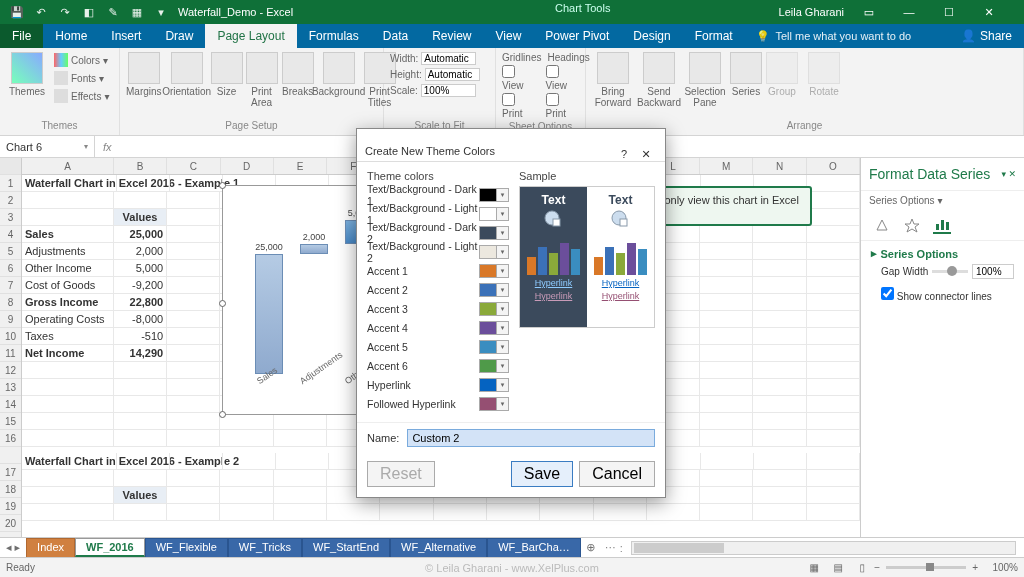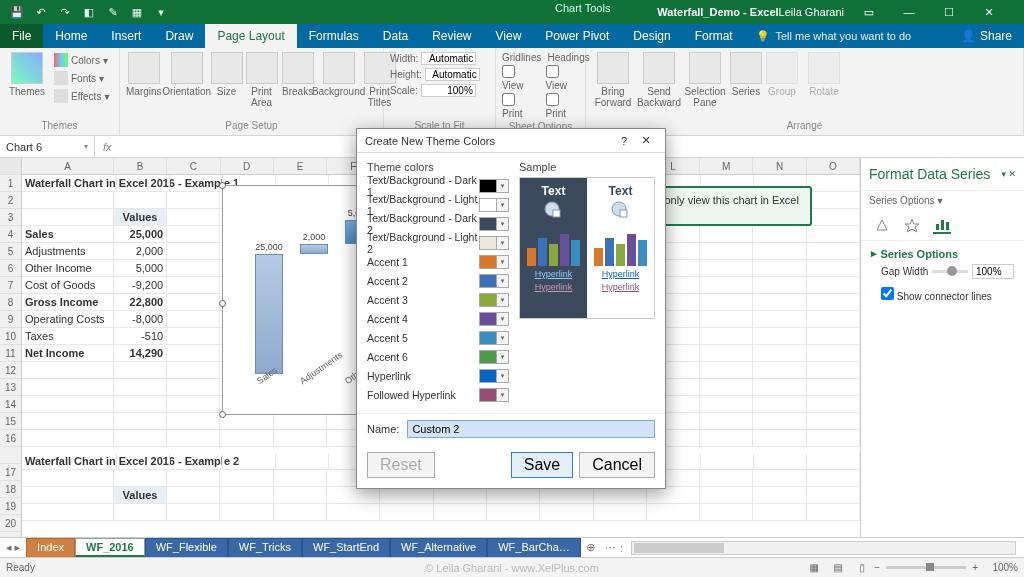--- a/index.html
+++ b/index.html
@@ -2,21 +2,21 @@
 <html><head>
 <meta charset="utf-8">
 <style>
 * { margin: 0; padding: 0; box-sizing: border-box; font-family: "Segoe UI", Arial, sans-serif; }
 body { background: #fff; width: 1024px; height: 577px; overflow: hidden; position: relative; font-size: 11px; color: #333; }
 
 
 .titlebar { height: 24px; background: #0f7038; display: flex; align-items: center; color: #fff; font-size: 11px; }
 .qat { display: flex; gap: 6px; padding: 0 8px; align-items: center; height: 100%; }
 .qat-btn { width: 18px; height: 18px; display: flex; align-items: center; justify-content: center; opacity: 0.9; }
-.title-center { flex: 1; text-align: right; font-weight: bold; }
+.title-center { flex: 1; text-align: left; }
 .title-right { display: flex; align-items: center; gap: 10px; padding-right: 20px; }
 .win-btn { width: 30px; height: 24px; display: flex; align-items: center; justify-content: center; }
 
 
 .tab-row { height: 24px; background: #0369a1; display: flex; align-items: center; color: #fff; font-size: 12px; }
 .tab { padding: 5px 12px; cursor: pointer; }
 .tab.file { background: #0b5a2d; }
 .tab.active { background: #f3f3f3; color: #217346; }
 .tab.context { color: #fff; }
 .tell-me { flex: 1; padding: 5px 12px; font-size: 11px; opacity: 0.9; display: flex; align-items: center; gap: 5px; }
@@ -26,21 +26,21 @@
 .ribbon { height: 88px; background: #f3f3f3; border-bottom: 1px solid #d4d4d4; display: flex; font-size: 10px; color: #666; }
 .rgroup { border-right: 1px solid #e0e0e0; padding: 4px 6px; display: flex; flex-direction: column; }
 .rgroup-body { flex: 1; display: flex; align-items: flex-start; gap: 4px; }
 .rgroup-label { text-align: center; font-size: 10px; color: #888; padding-top: 2px; }
 .rbtn-lg { display: flex; flex-direction: column; align-items: center; justify-content: flex-start; width: 42px; font-size: 10px; text-align: center; gap: 2px; }
 .rbtn-lg .icon { width: 32px; height: 32px; background: #e8e8e8; border: 1px solid #ccc; }
 .rbtn-sm-col { display: flex; flex-direction: column; gap: 2px; font-size: 10px; }
 .rbtn-sm { display: flex; align-items: center; gap: 3px; padding: 1px 2px; white-space: nowrap; }
 .rbtn-sm .ic { width: 14px; height: 14px; background: #ddd; display: inline-block; }
 .scale-row { display: flex; align-items: center; gap: 3px; font-size: 10px; white-space: nowrap; }
-.scale-row input { width: 55px; font-size: 10px; border: 1px solid #ccc; padding: 0 2px; text-align: right; }
+.scale-row input { width: 55px; font-size: 10px; border: 1px solid #ccc; padding: 0 2px; }
 
 
 .fbar { height: 22px; border-bottom: 1px solid #d4d4d4; display: flex; align-items: center; font-size: 11px; }
 .namebox { width: 95px; border-right: 1px solid #d4d4d4; padding: 0 6px; display: flex; align-items: center; height: 100%; justify-content: space-between; }
 .fbar .fx { padding: 0 8px; font-style: italic; color: #888; }
 
 
 .grid-area { position: relative; height: 380px; display: flex; }
 .row-hdrs { width: 22px; background: #f0f0f0; border-right: 1px solid #ccc; }
 .row-hdr { height: 17px; text-align: center; font-size: 10px; border-bottom: 1px solid #e0e0e0; line-height: 17px; color: #666; }
@@ -74,21 +74,21 @@
 .fp-icon { width: 18px; height: 18px; display: flex; align-items: center; justify-content: center; }
 .fp-section { padding: 6px 10px; }
 .fp-section-hdr { color: #1f7a4a; font-size: 11px; font-weight: 600; display: flex; align-items: center; gap: 4px; cursor: pointer; }
 .fp-row { display: flex; align-items: center; gap: 4px; font-size: 10px; padding: 4px 0 4px 10px; }
 .fp-row input[type=text] { width: 42px; font-size: 10px; border: 1px solid #ccc; padding: 1px 3px; }
 .fp-row .slider { flex: 1; height: 3px; background: #ddd; position: relative; }
 .fp-row .slider .thumb { position: absolute; width: 10px; height: 10px; background: #999; top: -4px; left: 40%; border-radius: 50%; }
 
 
 .dialog { position: absolute; top: 128px; left: 356px; width: 310px; background: #fff; border: 1px solid #888; box-shadow: 0 5px 18px rgba(0,0,0,0.4); z-index: 100; font-size: 11px; }
-.dlg-title { height: 24px; background: #fff; border-bottom: 1px solid #ddd; display: flex; align-items: center; padding: 0 8px; font-size: 11px; }
+.dlg-title { height: 15px; background: #fff; border-bottom: 1px solid #ddd; display: flex; padding: 16px 8px; font-size: 11px; }
 .dlg-title .spacer { flex: 1; }
 .dlg-title .close { width: 22px; height: 18px; display: flex; align-items: center; justify-content: center; cursor: pointer; }
 .dlg-body { padding: 8px 10px; display: flex; gap: 10px; }
 .dlg-col { flex: 1; }
 .dlg-group-label { font-size: 11px; color: #444; margin-bottom: 4px; }
 .color-row { display: flex; align-items: center; justify-content: space-between; margin-bottom: 2px; height: 17px; }
 .color-label { font-size: 10.5px; color: #333; }
 .color-pick { display: flex; align-items: center; gap: 0; }
 .swatch { width: 18px; height: 14px; border: 1px solid #aaa; }
 .dd { width: 12px; height: 14px; border: 1px solid #aaa; border-left: none; display: flex; align-items: center; justify-content: center; font-size: 7px; color: #666; background: #f4f4f4; }

